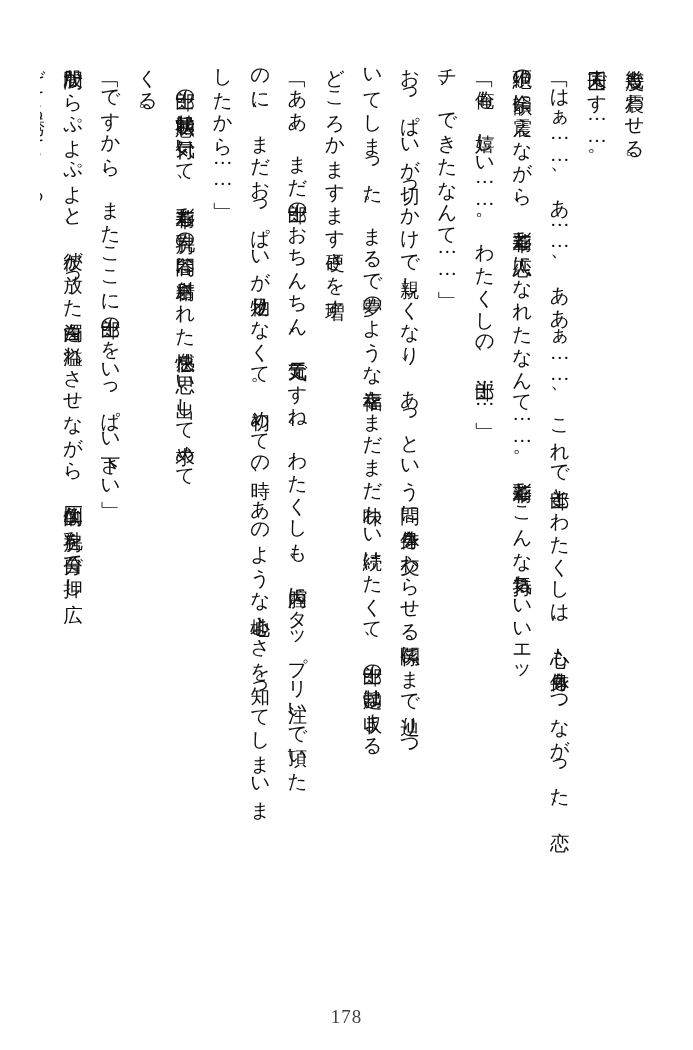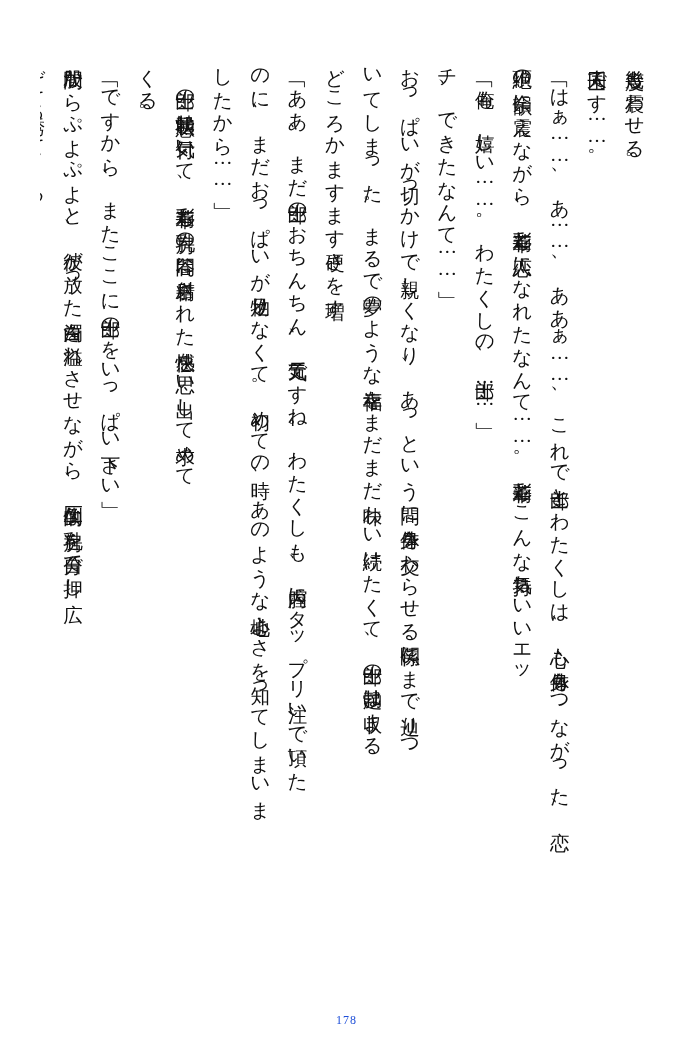--- a/index.html
+++ b/index.html
@@ -43,23 +43,23 @@
   }
   #text-block p.indent {
     text-indent: 1em;
   }
   #page-number {
     position: absolute;
     left: 0;
     right: 0;
     bottom: 22px;
     text-align: center;
-    font-size: 12px;
+    font-size: 19px;
     font-family: "Liberation Serif", "DejaVu Serif", serif;
-    color: #1d4ed8;
+    color: #404040;
     letter-spacing: 1px;
   }
 </style>
 </head>
 <body>
 
 <div id="page">
 
   <div id="text-block">
     <p>幾度も震わせる。</p>

